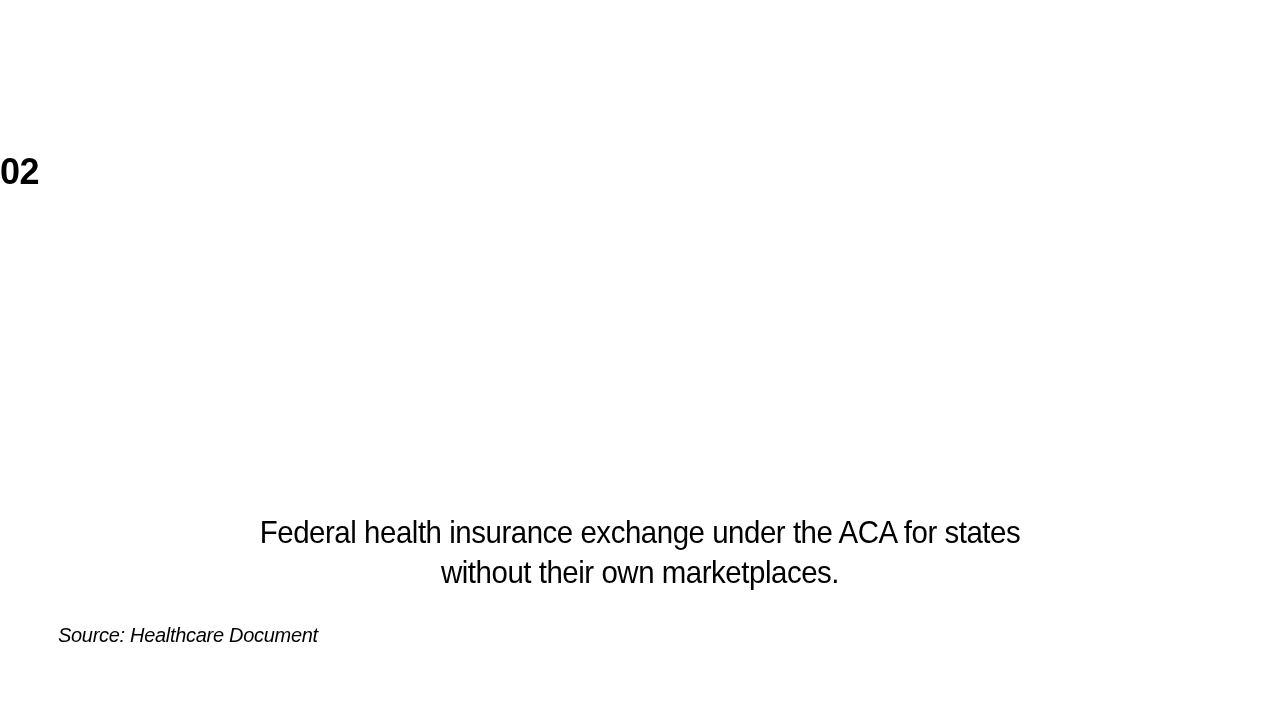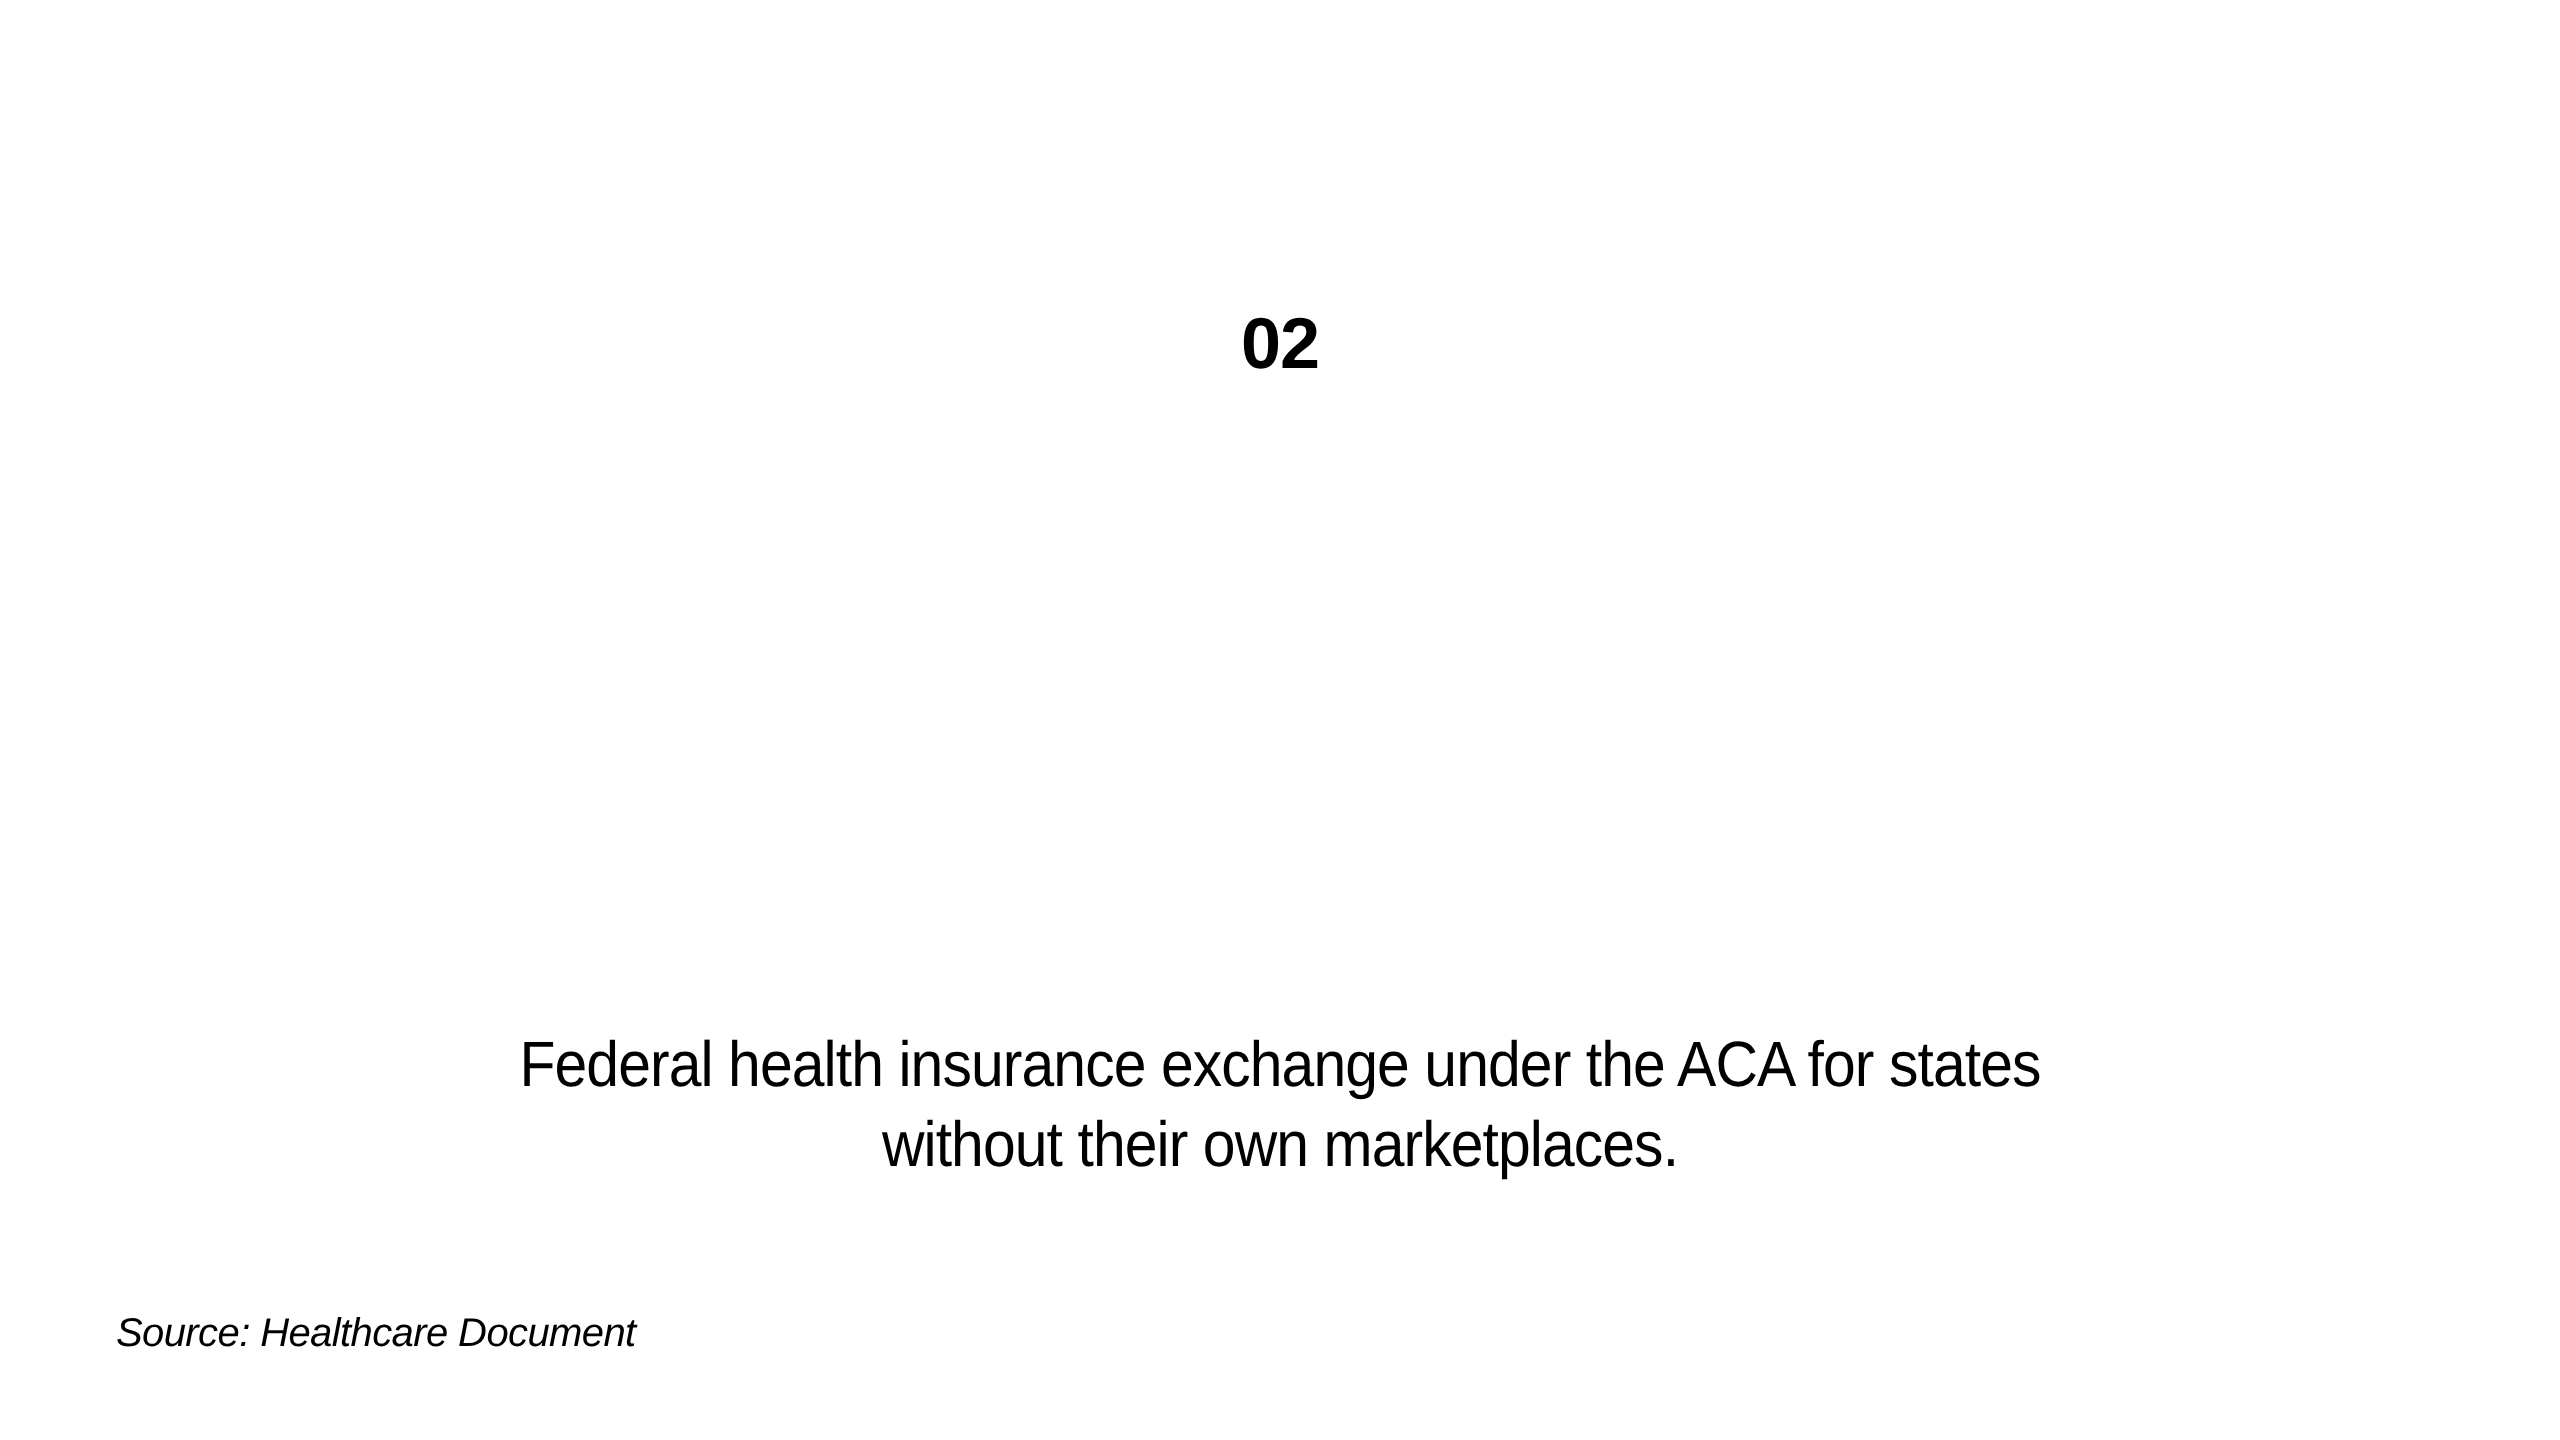--- a/index.html
+++ b/index.html
@@ -14,21 +14,20 @@
     width: 1280px;
     height: 720px;
     background: #ffffff;
     color: #000000;
   }
   .section-number {
     position: absolute;
     top: 151px;
     left: 0;
     right: 0;
-    text-align: center;
     font-size: 36px;
     font-weight: 700;
     letter-spacing: -0.5px;
     color: #000000;
   }
   .slide-title {
     position: absolute;
     top: 330px;
     left: 0;
     right: 0;
@@ -56,21 +55,21 @@
     font-weight: 400;
     line-height: 40px;
     letter-spacing: -0.5px;
     transform: scaleX(0.92);
     transform-origin: center;
     color: #000000;
   }
   .source-note {
     position: absolute;
     left: 58px;
-    top: 656px;
+    top: 624px;
     font-style: italic;
     font-size: 20px;
     letter-spacing: -0.3px;
     color: #000000;
   }
 </style>
 </head>
 <body>
 
 <div class="slide">

